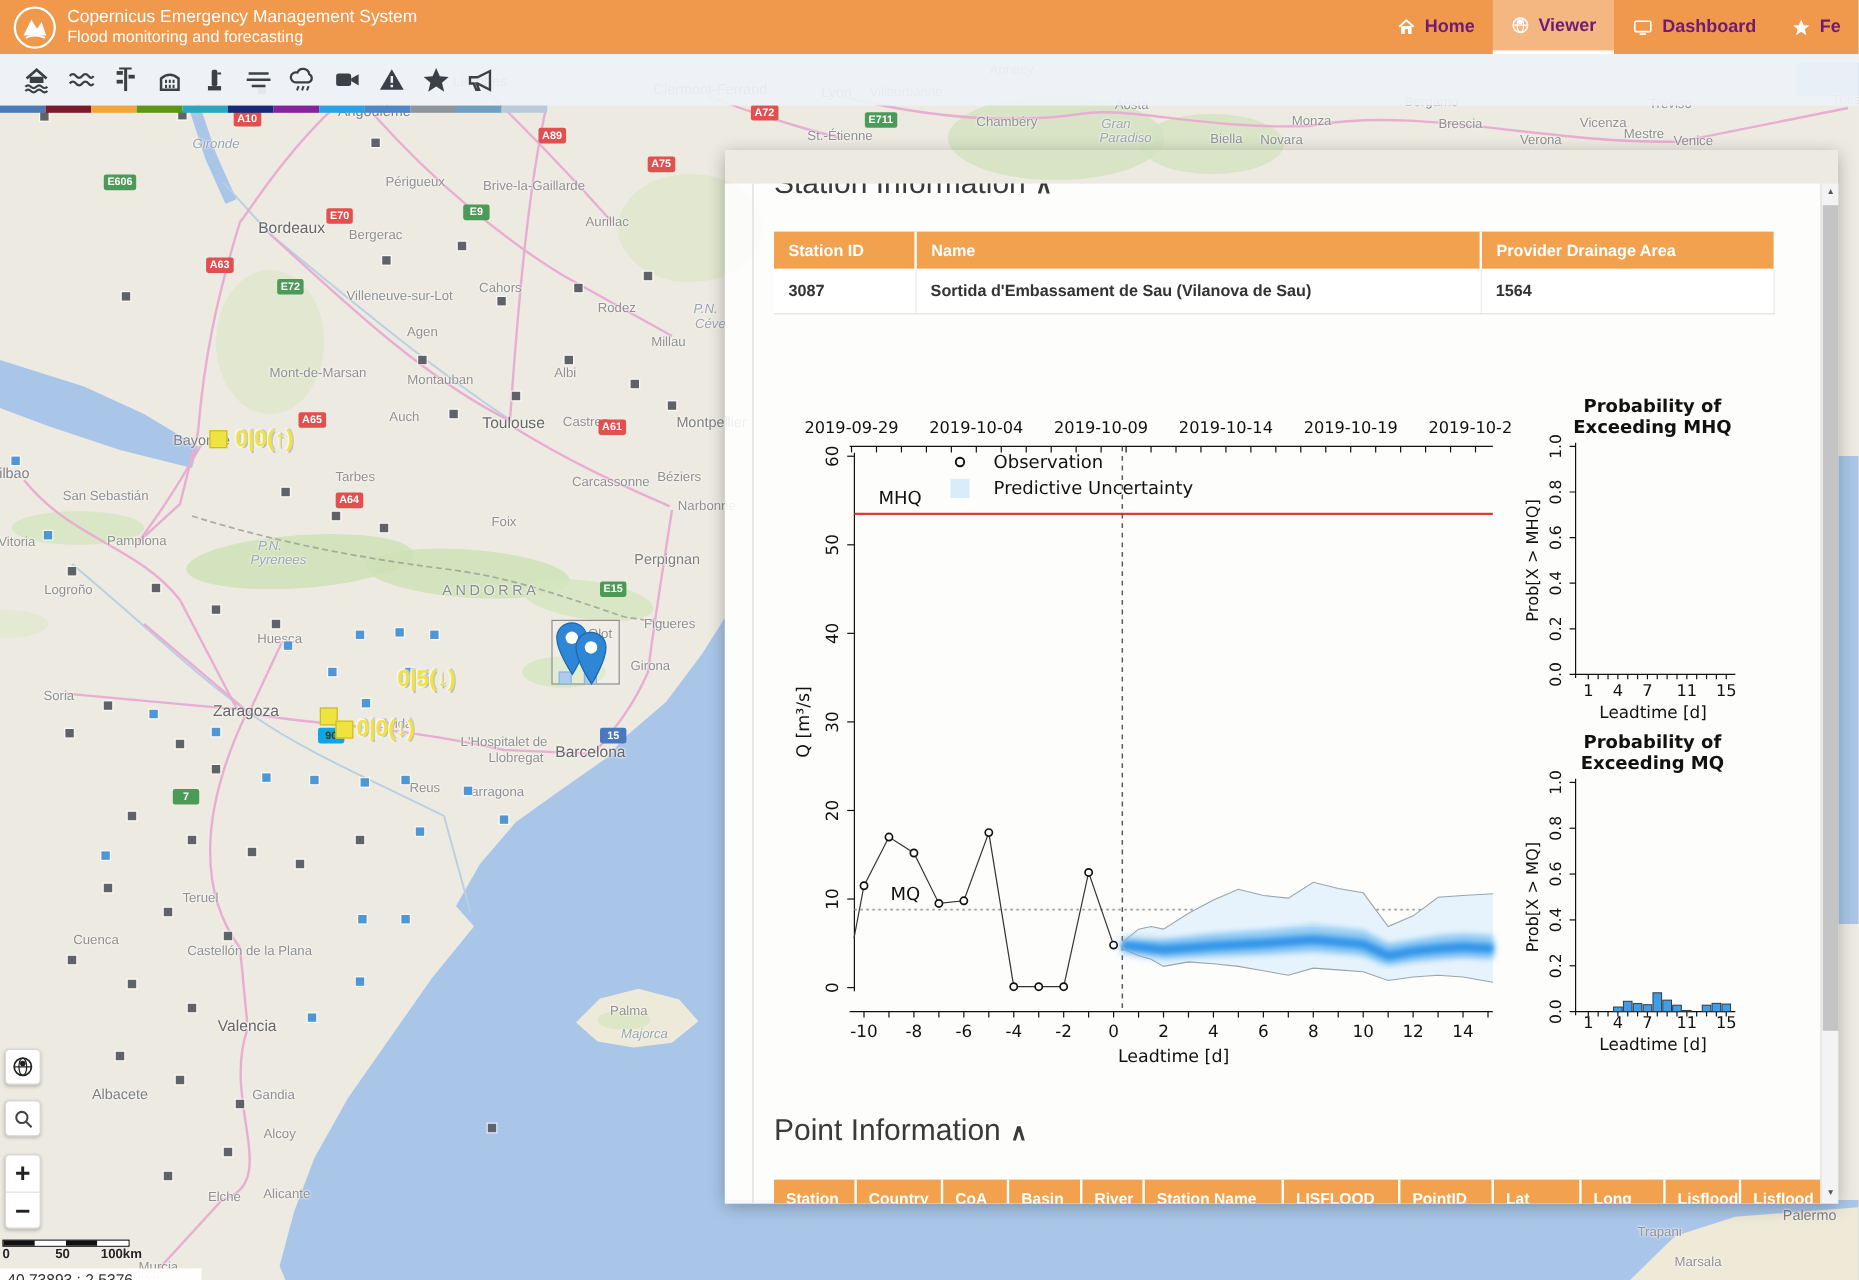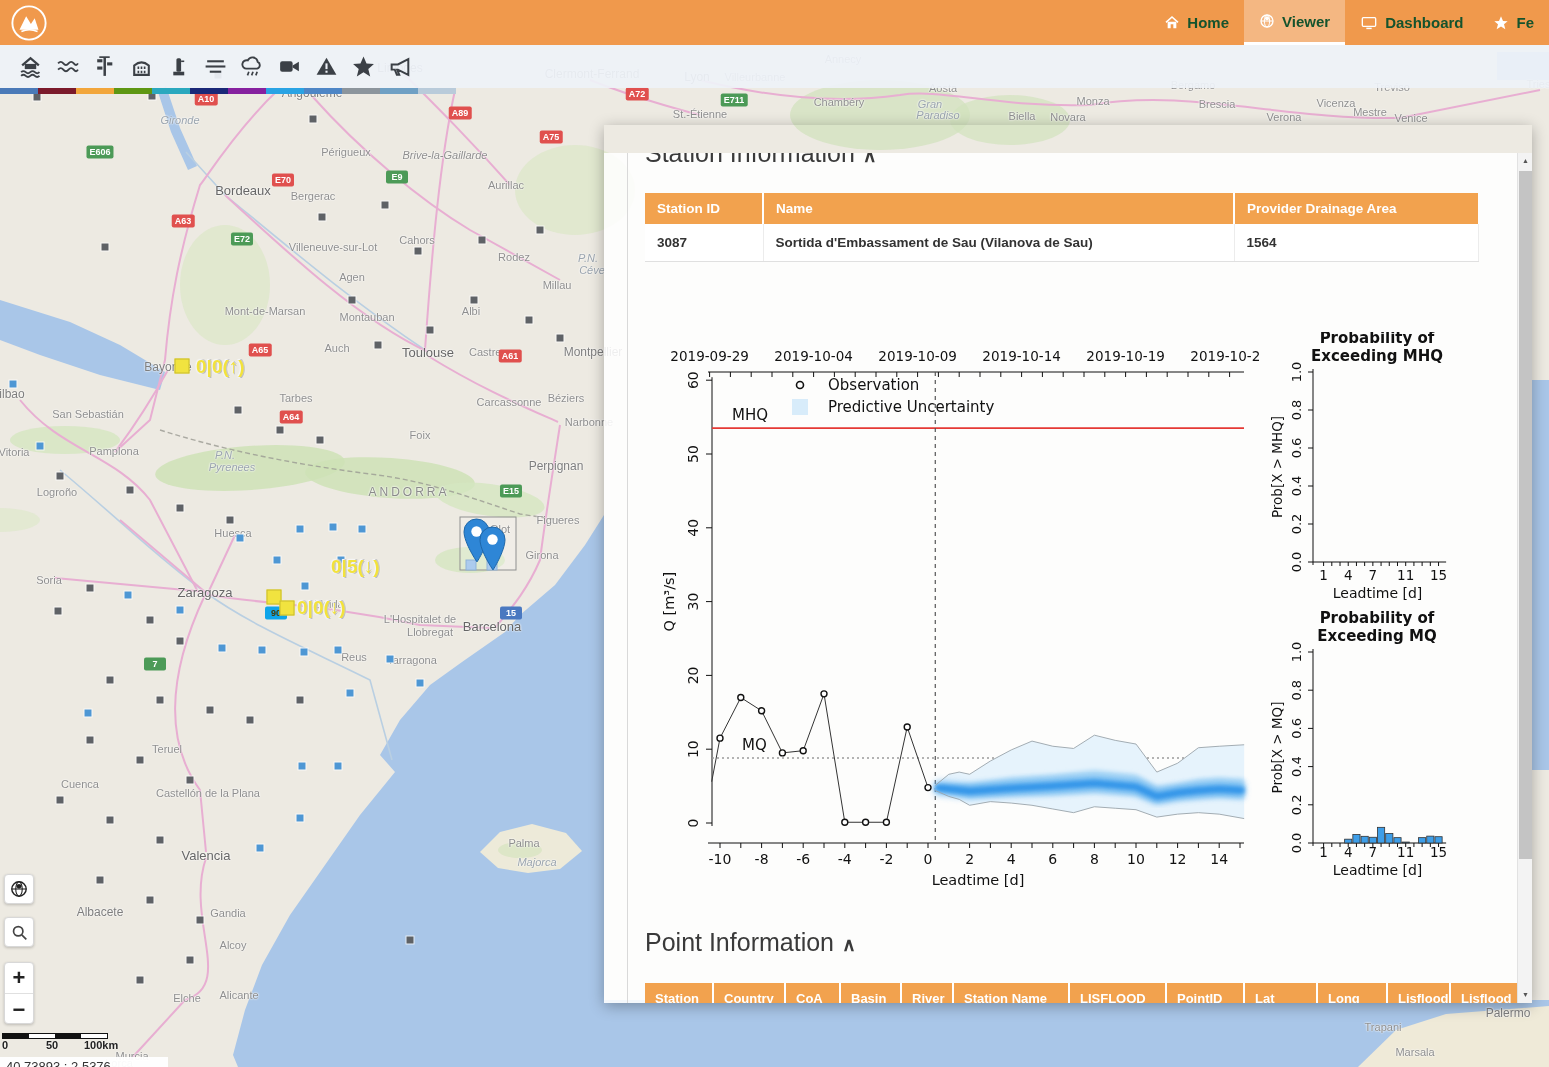--- a/index.html
+++ b/index.html
@@ -36,21 +36,21 @@
   #scalebar .labs span { position:absolute; top:0; }
   #coords { position:absolute; left:0; top:1057px; width:168px; height:20px; background:rgba(255,255,255,.95); font-size:13px; color:#333; padding:2px 6px; }
 
   
   #topbar { position:absolute; left:0; top:0; width:1549px; height:45px; background:#F0994C; z-index:40; display:flex; align-items:center; color:#fff; }
   #logo { margin-left:10px; flex:0 0 auto; }
   #titles { margin-left:8px; line-height:1.25; }
   #app-title { font-size:14.5px; }
   #app-subtitle { font-size:13.5px; }
   #nav { margin-left:auto; display:flex; height:45px; align-items:stretch; }
-  .nav-item { display:flex; align-items:center; gap:7px; padding:0 15px; font-size:15px; font-weight:bold; color:#14532d; cursor:pointer; white-space:nowrap; }
+  .nav-item { display:flex; align-items:center; gap:7px; padding:0 15px; font-size:15px; font-weight:bold; color:#701a75; cursor:pointer; white-space:nowrap; }
   .nav-item.active { background:rgba(255,255,255,.30); border-bottom:3px solid #fff; }
   .nav-item svg { display:block; }
 
   
   #toolbar { position:absolute; left:0; top:45px; width:1549px; height:43px; background:rgba(238,242,248,.93); z-index:30; display:flex; align-items:center; }
   .tool { width:37px; height:36px; display:flex; align-items:center; justify-content:center; cursor:pointer; }
   .tool:first-child { margin-left:12px; }
   #strip { position:absolute; left:0; top:88px; height:6px; display:flex; z-index:30; }
   #strip div { width:38px; height:6px; }
 
@@ -169,21 +169,21 @@
         <div class="city small" style="left: 1284px; top: 117px;">Verona</div>
         <div class="city small" style="left: 1336px; top: 103px;">Vicenza</div>
         <div class="city small" style="left: 1370px; top: 112px;">Mestre</div>
         <div class="city small" style="left: 1411px; top: 118px;">Venice</div>
         <div class="city small" style="left: 1392px; top: 87px;">Treviso</div>
         <div class="city small" style="left: 1540px; top: 84px;">Triest</div>
         <div class="city italic" style="left: 180px; top: 120px;">Gironde</div>
         <div class="city big" style="left: 243px; top: 190px;">Bordeaux</div>
         <div class="city small" style="left: 313px; top: 196px;">Bergerac</div>
         <div class="city small" style="left: 346px; top: 152px;">Périgueux</div>
-        <div class="city small" style="left: 445px; top: 155px; font-style: italic;">Brive-la-Gaillarde</div>
+        <div class="city small" style="left: 445px; top: 155px;">Brive-la-Gaillarde</div>
         <div class="city small" style="left: 506px; top: 185px;">Aurillac</div>
         <div class="city small" style="left: 333px; top: 247px;">Villeneuve-sur-Lot</div>
         <div class="city small" style="left: 417px; top: 240px;">Cahors</div>
         <div class="city small" style="left: 514px; top: 257px;">Rodez</div>
         <div class="city small" style="left: 557px; top: 285px;">Millau</div>
         <div class="city italic" style="left: 588px; top: 258px;">P.N.</div>
         <div class="city italic" style="left: 592px; top: 270px;">Céve</div>
         <div class="city small" style="left: 352px; top: 277px;">Agen</div>
         <div class="city small" style="left: 265px; top: 311px;">Mont-de-Marsan</div>
         <div class="city small" style="left: 367px; top: 317px;">Montauban</div>
@@ -466,20 +466,24 @@
       <div style="background: rgb(111, 160, 196);"></div>
       <div style="background: rgb(185, 203, 218);"></div>
     </div>
 
   <header id="topbar">
     <svg id="logo" width="38" height="38" viewBox="0 0 40 40">
       <circle cx="20" cy="20" r="17.5" fill="none" stroke="#fff" stroke-width="2"></circle>
       <path d="M10,27 L17,13 L22,21 L26,15 L30,27 Z" fill="#fff"></path>
       <path d="M12,29 Q20,25 29,29" fill="none" stroke="#fff" stroke-width="1.6"></path>
     </svg>
+    <div id="titles">
+      <div id="app-title">Copernicus Emergency Management System</div>
+      <div id="app-subtitle">Flood monitoring and forecasting</div>
+    </div>
     <nav id="nav">
         <div class="nav-item">
           <span>
             <svg width="16" height="16" viewBox="0 0 24 24">
               <path d="M3 11 L12 3 L21 11" fill="none" stroke="#fff" stroke-width="2.4"></path>
               <path d="M5.5 10 V20 H10 V14 H14 V20 H18.5 V10 Z" fill="#fff"></path>
             </svg>
           </span>
           <span>Home</span>
         </div>

